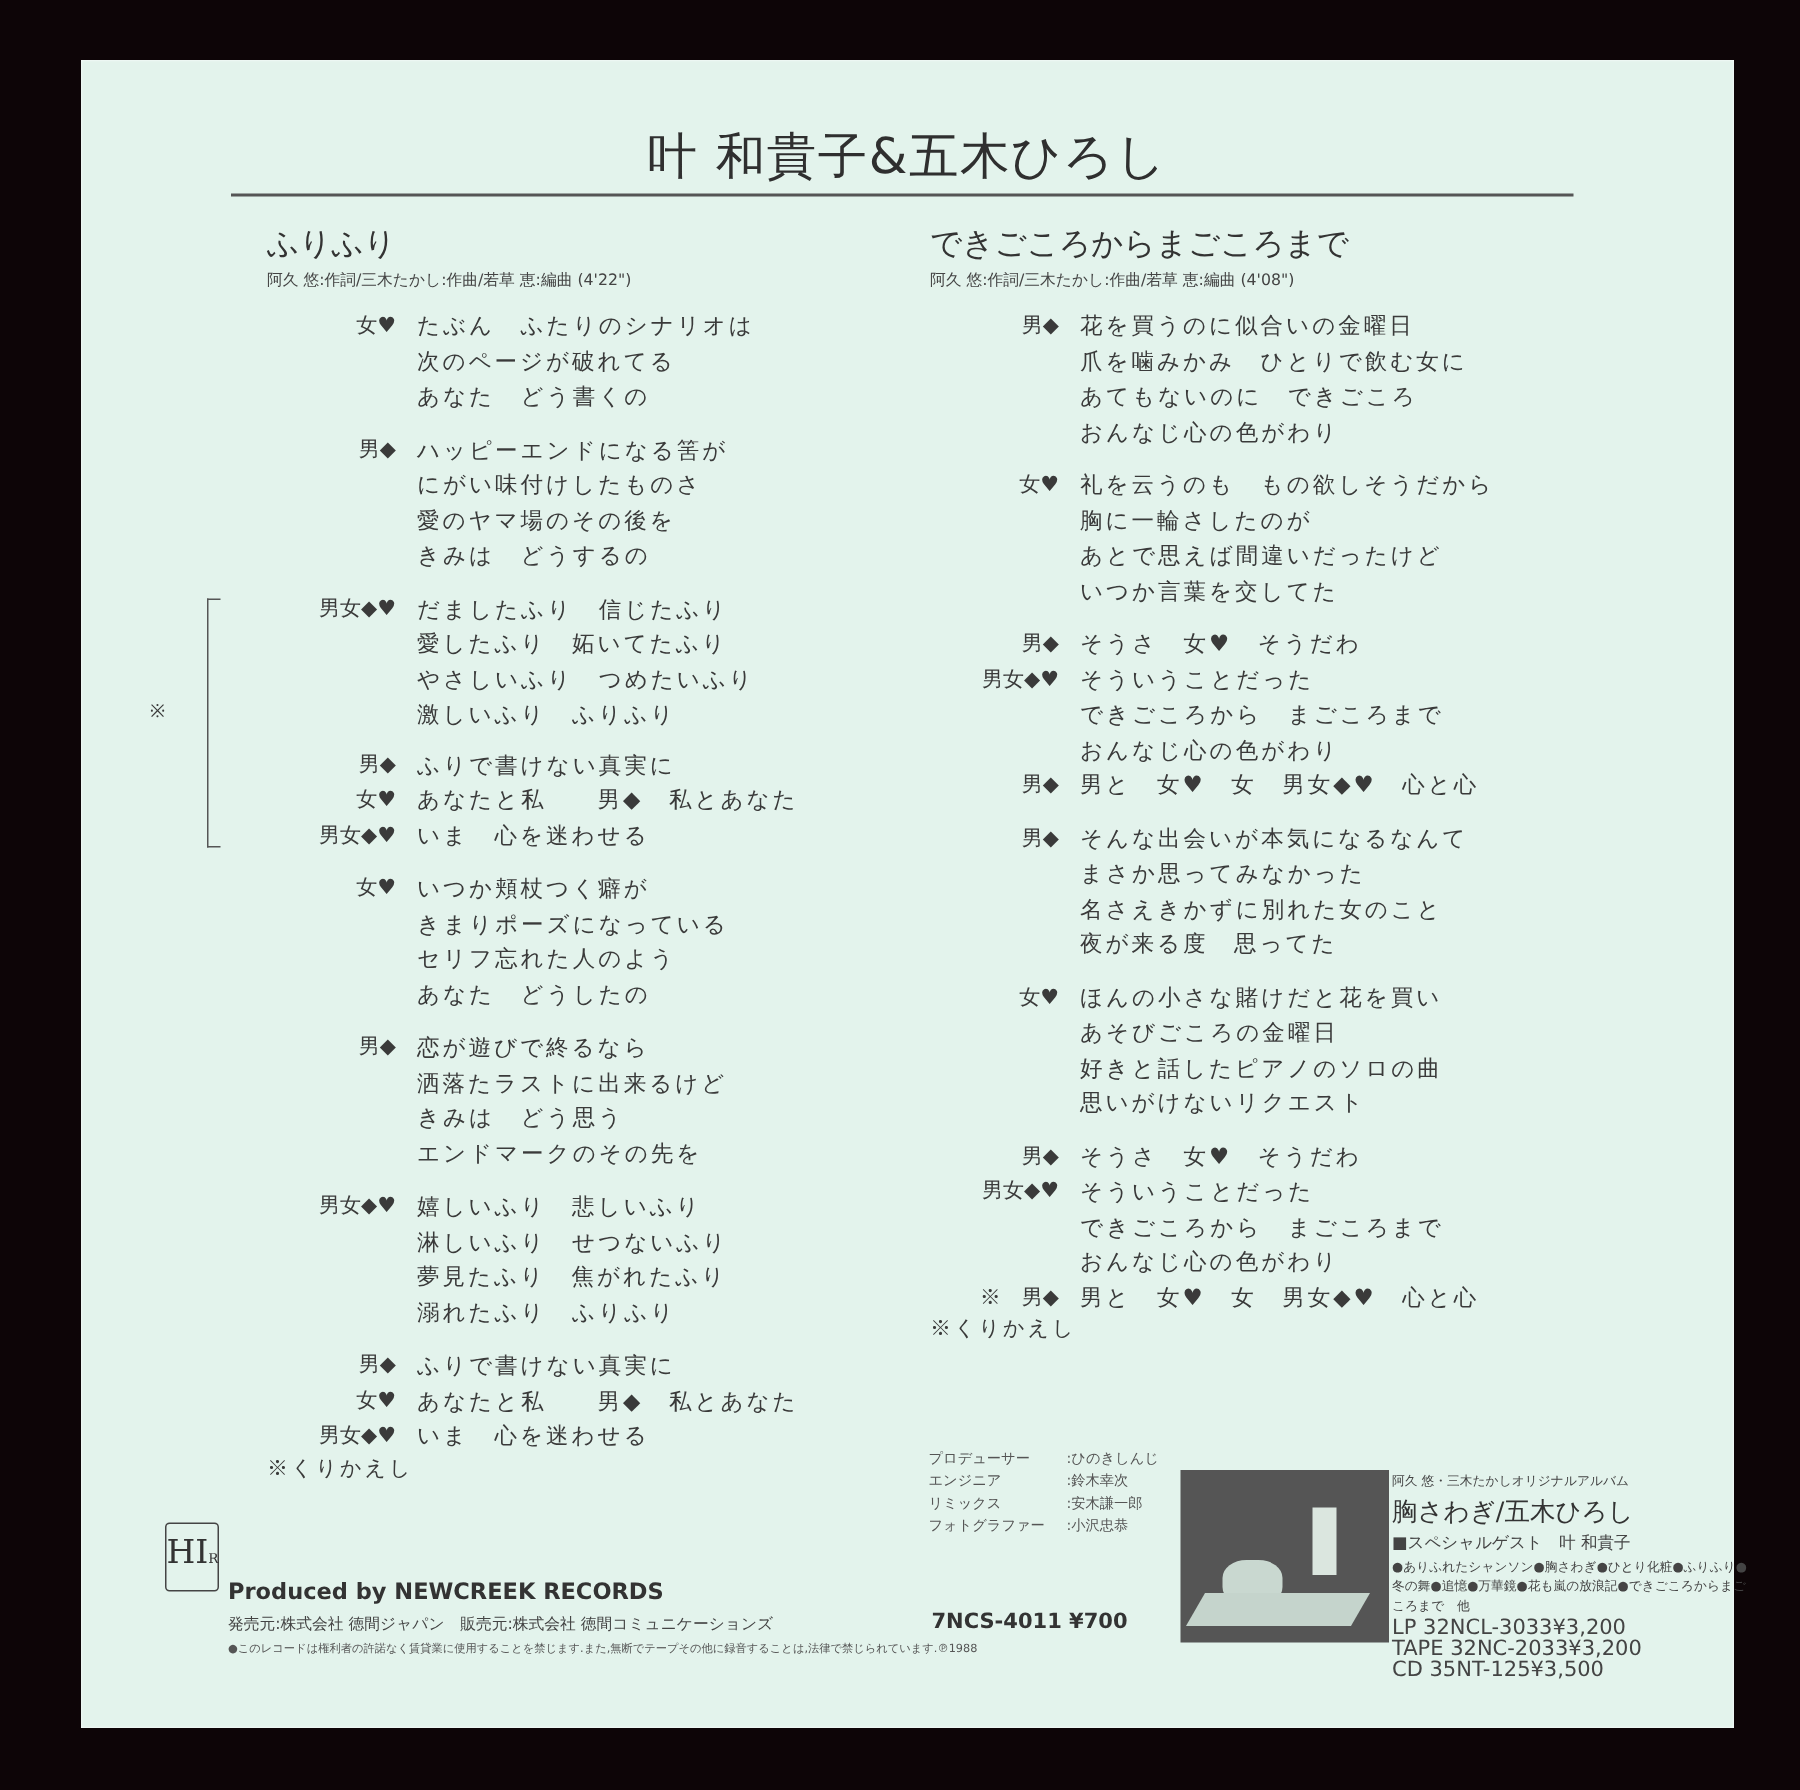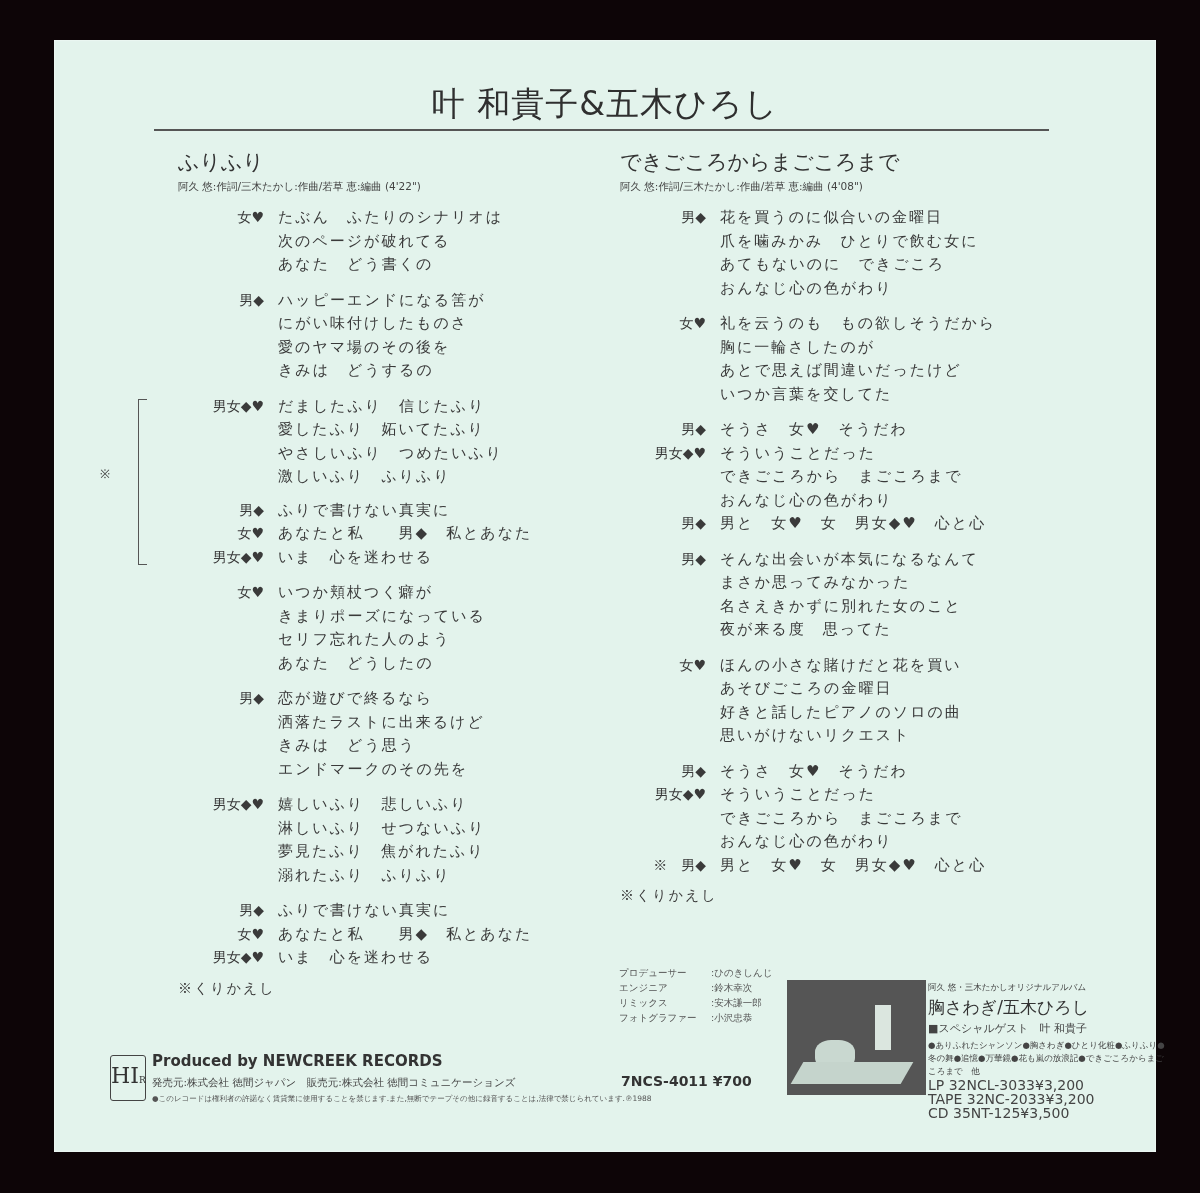--- a/index.html
+++ b/index.html
@@ -11,35 +11,35 @@
          font-size:33px;color:#2f2f2f;letter-spacing:1px;}
   .rule{position:absolute;left:100px;top:89px;width:895px;height:2px;background:#555;}
   .song{position:absolute;}
   .song-title{font-family:"DejaVu Sans",sans-serif;font-size:21px;color:#333;white-space:nowrap;}
   .credits{font-family:"DejaVu Sans",sans-serif;font-size:10.5px;color:#444;margin-top:4px;white-space:nowrap;}
   .verse{position:relative;margin-top:12px;}
   .line{display:flex;height:23.5px;line-height:23.5px;font-size:15px;letter-spacing:2px;white-space:nowrap;}
   .who{width:100px;text-align:right;padding-right:14px;box-sizing:border-box;font-size:14px;letter-spacing:0;}
   .bracket{position:absolute;left:-40px;top:4px;bottom:4px;width:8px;border:1.5px solid #555;border-right:none;}
   .bracket-mark{position:absolute;left:-78px;font-size:12px;}
-  .repeat{font-size:14px;letter-spacing:2px;margin-top:10px;}
+  .repeat{font-size:14px;letter-spacing:2px;}
   .staff{position:absolute;left:565px;top:925px;font-family:"DejaVu Sans",sans-serif;font-size:9.5px;color:#555;}
   .staff div{display:flex;height:15px;line-height:15px;}
   .staff .role{width:92px;}
   .photo{position:absolute;left:733px;top:940px;width:139px;height:115px;background:#555;overflow:hidden;}
   .photo .blob1{position:absolute;left:28px;top:60px;width:40px;height:30px;background:#c9d8d0;border-radius:40%;}
   .photo .blob2{position:absolute;left:10px;top:82px;width:110px;height:22px;background:#c5d4cc;transform:skewX(-30deg);}
   .photo .mic{position:absolute;left:88px;top:25px;width:16px;height:45px;background:#dbe6df;}
   .album{position:absolute;left:874px;top:942px;font-family:"DejaVu Sans",sans-serif;color:#444;}
   .album .sub{font-size:8.5px;}
   .album .name{font-size:17px;color:#333;margin-top:2px;}
   .album .guest{font-size:11px;margin-top:2px;}
   .album .tracks{font-size:8.5px;line-height:13px;margin-top:3px;width:240px;}
   .album .fmt{font-size:14px;line-height:14px;}
-  .logo{position:absolute;left:56px;top:1015px;width:34px;height:44px;border:1.5px solid #444;border-radius:3px;
+  .logo{position:absolute;left:56px;top:975px;width:34px;height:44px;border:1.5px solid #444;border-radius:3px;
         font-family:"DejaVu Serif",serif;font-size:22px;color:#333;text-align:center;line-height:40px;}
   .logo small{font-size:9px;}
   .produced{position:absolute;left:98px;top:1012px;font-family:"DejaVu Sans",sans-serif;font-weight:bold;font-size:15px;color:#333;}
   .dist{position:absolute;left:98px;top:1036px;font-family:"DejaVu Sans",sans-serif;font-size:10.5px;color:#444;white-space:nowrap;}
   .catalog{position:absolute;left:567px;top:1033px;font-family:"DejaVu Sans",sans-serif;font-weight:bold;font-size:14px;color:#333;}
   .notice{position:absolute;left:98px;top:1054px;font-family:"DejaVu Sans",sans-serif;font-size:7.5px;color:#555;white-space:nowrap;}
 </style>
 </head>
 <body>
 

